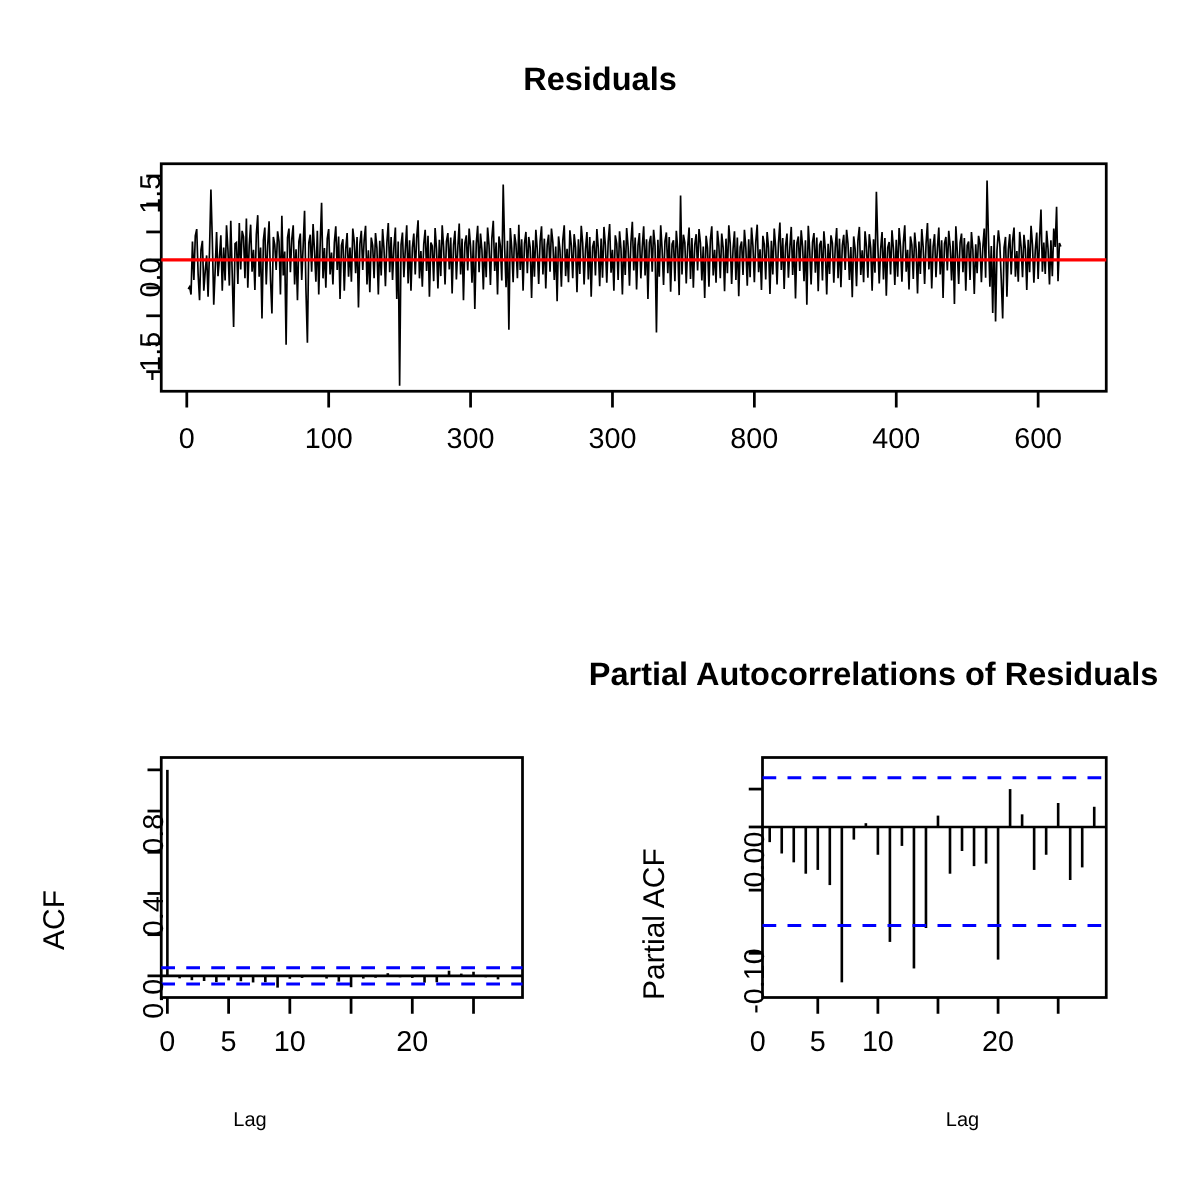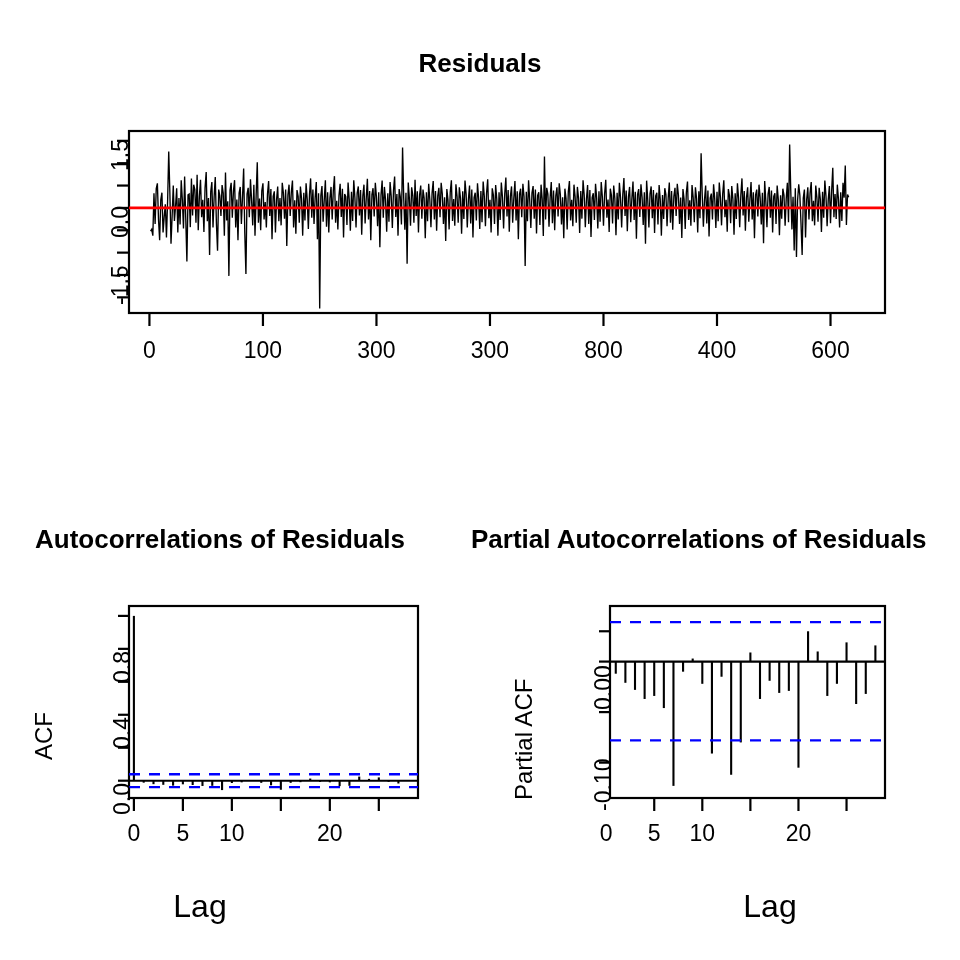--- a/index.html
+++ b/index.html
@@ -28,21 +28,21 @@
   .plot-title {
     position: absolute;
     font-weight: bold;
     font-size: 26px;
     font-family: "Liberation Sans", sans-serif;
     white-space: nowrap;
     color: #000;
   }
   .axis-title {
     position: absolute;
-    font-size: 32px;
+    font-size: 16px;
     font-family: "Liberation Sans", sans-serif;
     white-space: nowrap;
     color: #000;
   }
   .tick-label {
     position: absolute;
     font-size: 23px;
     font-family: "Liberation Sans", sans-serif;
     white-space: nowrap;
     color: #000;
@@ -141,21 +141,20 @@
         <div class="tick-label" style="left: 677px; top: 337px;;width:80px">400</div>
         <div class="tick-label" style="left: 790.514px; top: 337px;;width:80px">600</div>
         <div class="tick-label-rot" style="left: 107px; top: 170.838px;">1.5</div>
         <div class="tick-label-rot" style="left: 107px; top: 237.914px;">0.0</div>
         <div class="tick-label-rot" style="left: 107px; top: 304.99px;">-1.5</div>
       </div>
   </div>
 
   <div class="panel" style="left:0;top:500px;width:480px;height:460px;">
 
-    <div class="plot-title" id="acf-title" style="left:35px;top:24px;">Autocorrelations of Residuals</div>
 
     <svg id="acf-svg" width="480" height="460">
         <rect x="129" y="106" width="289" height="192" class="plotbox"></rect>
         <line x1="118" y1="280.6952789699571" x2="129" y2="280.6952789699571" class="tickmark"></line>
         <line x1="118" y1="214.7725321888412" x2="129" y2="214.7725321888412" class="tickmark"></line>
         <line x1="118" y1="148.8497854077253" x2="129" y2="148.8497854077253" class="tickmark"></line>
         <line x1="118" y1="247.73390557939916" x2="129" y2="247.73390557939916" class="tickmark"></line>
         <line x1="118" y1="181.8111587982833" x2="129" y2="181.8111587982833" class="tickmark"></line>
         <line x1="118" y1="115.88841201716738" x2="129" y2="115.88841201716738" class="tickmark"></line>
         <line x1="133.89830508474577" y1="298" x2="133.89830508474577" y2="311" class="tickmark"></line>

